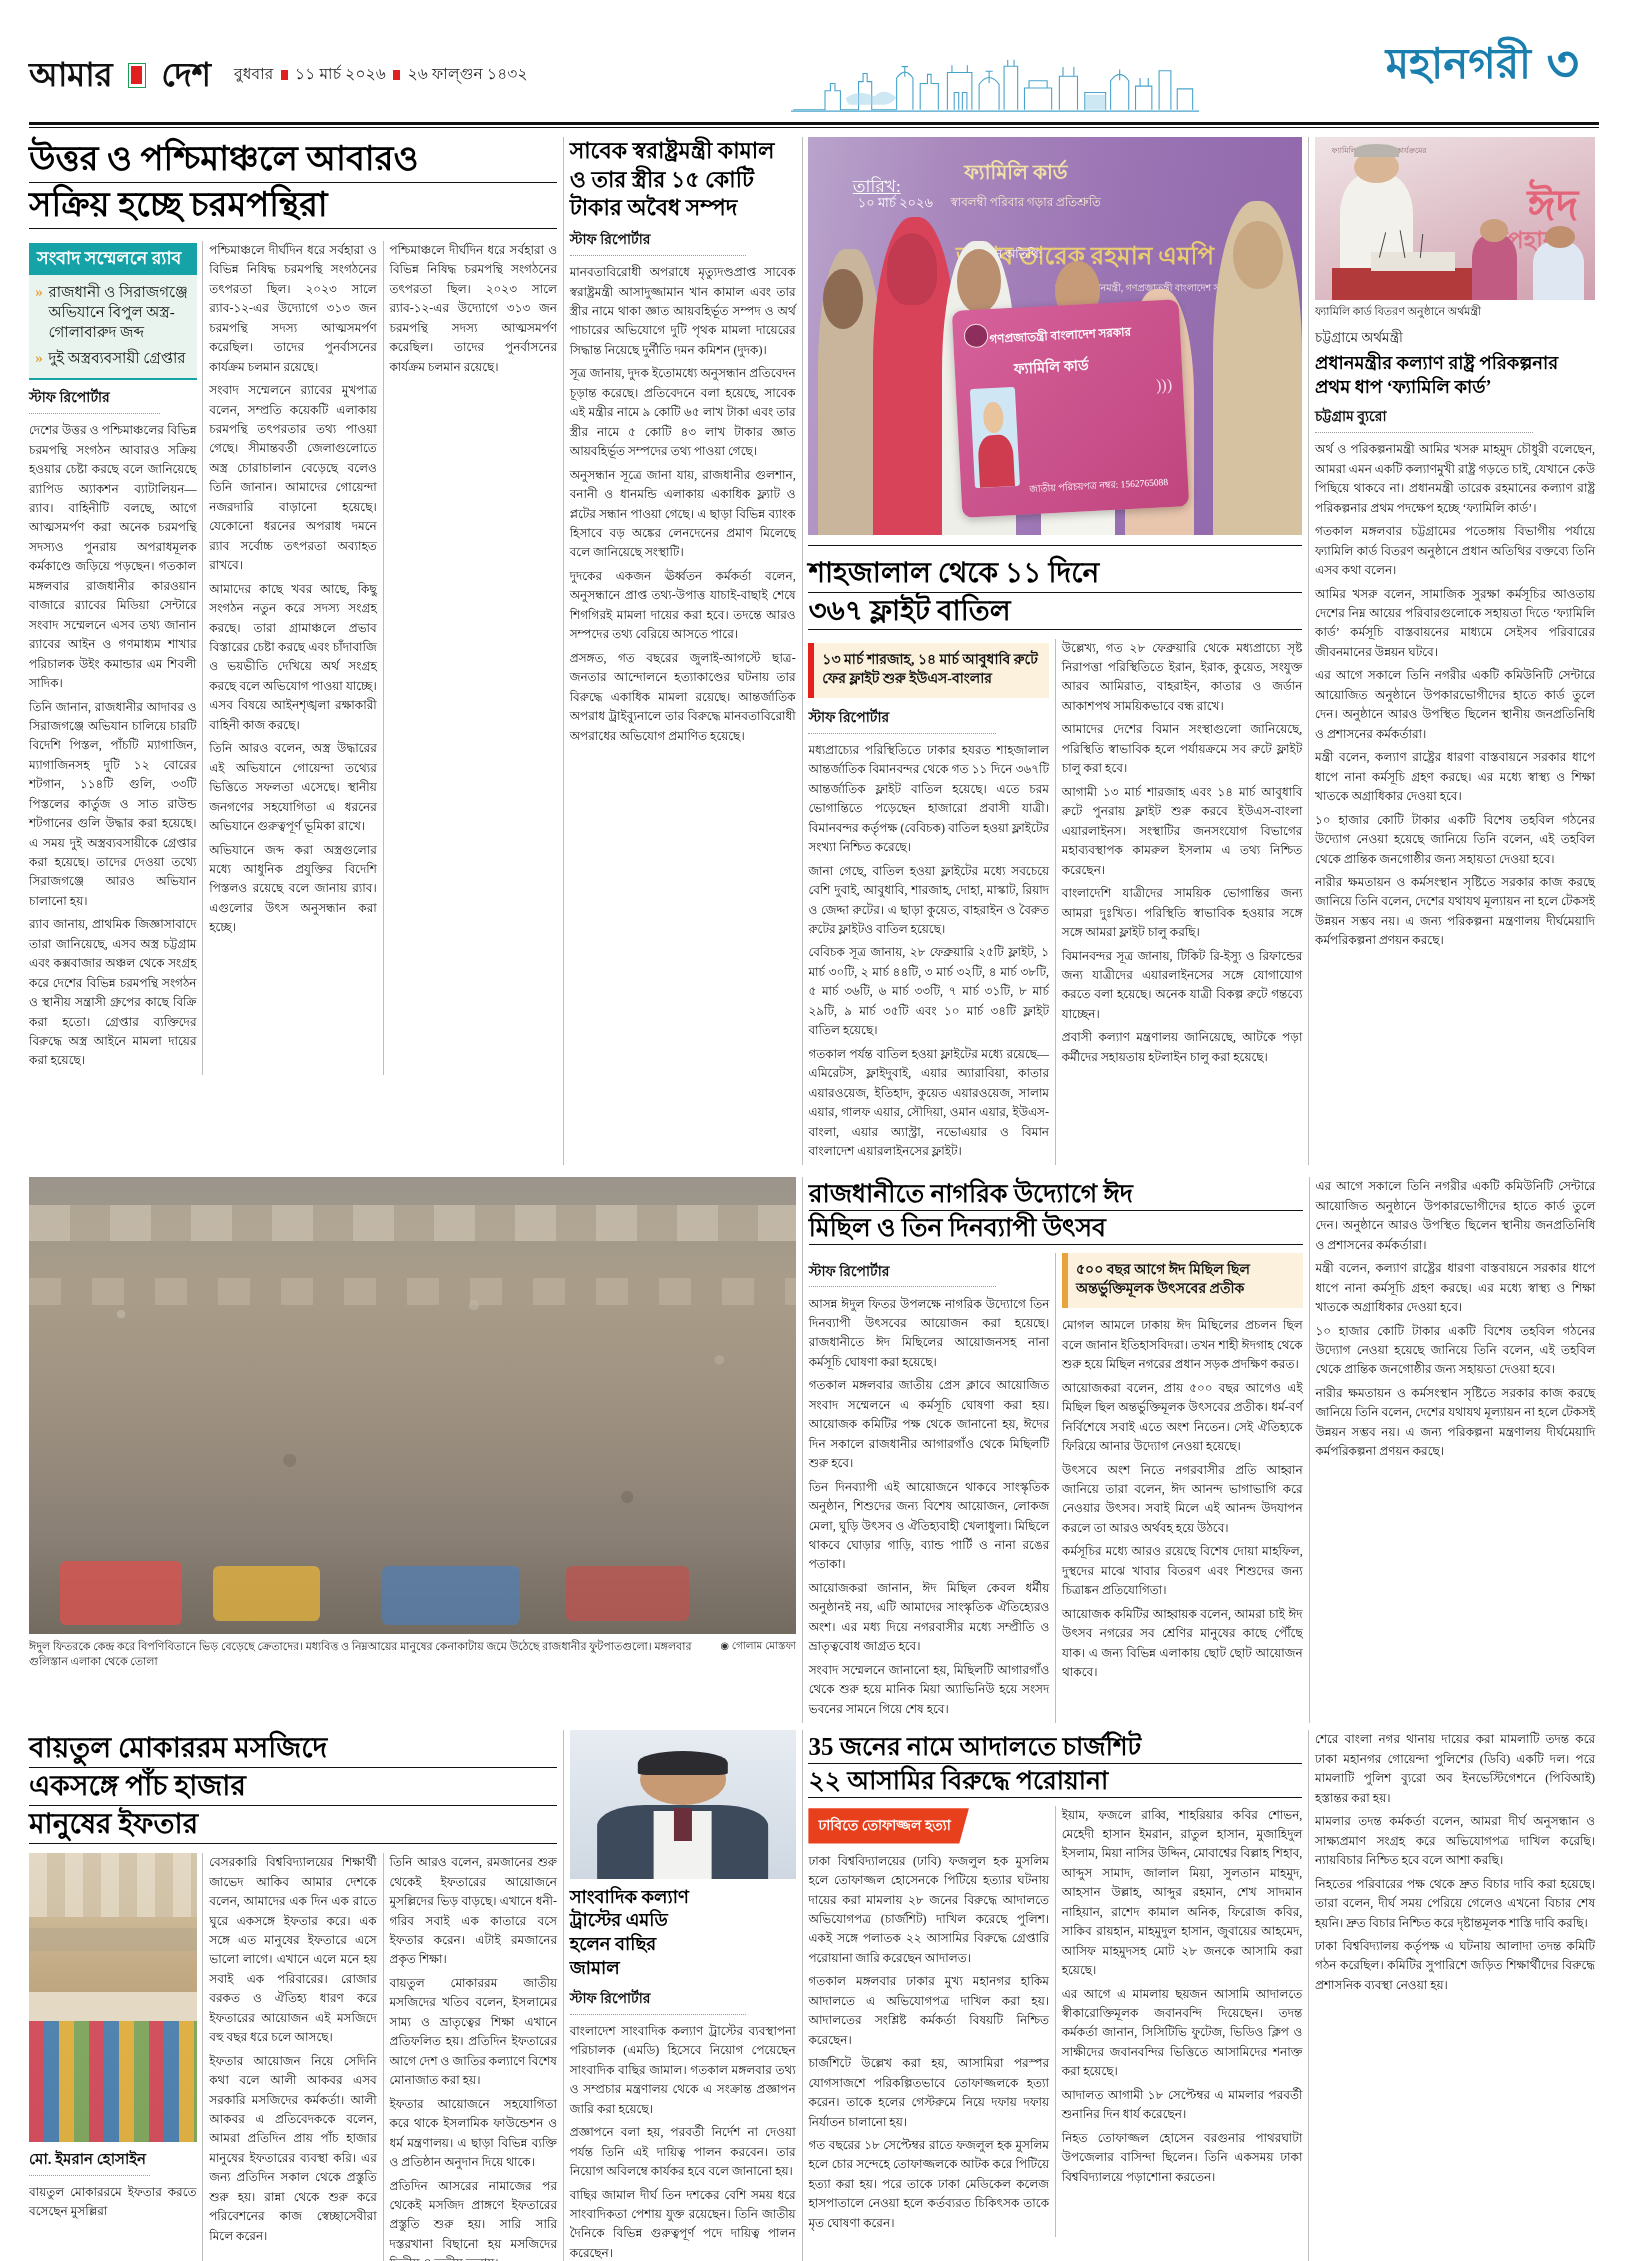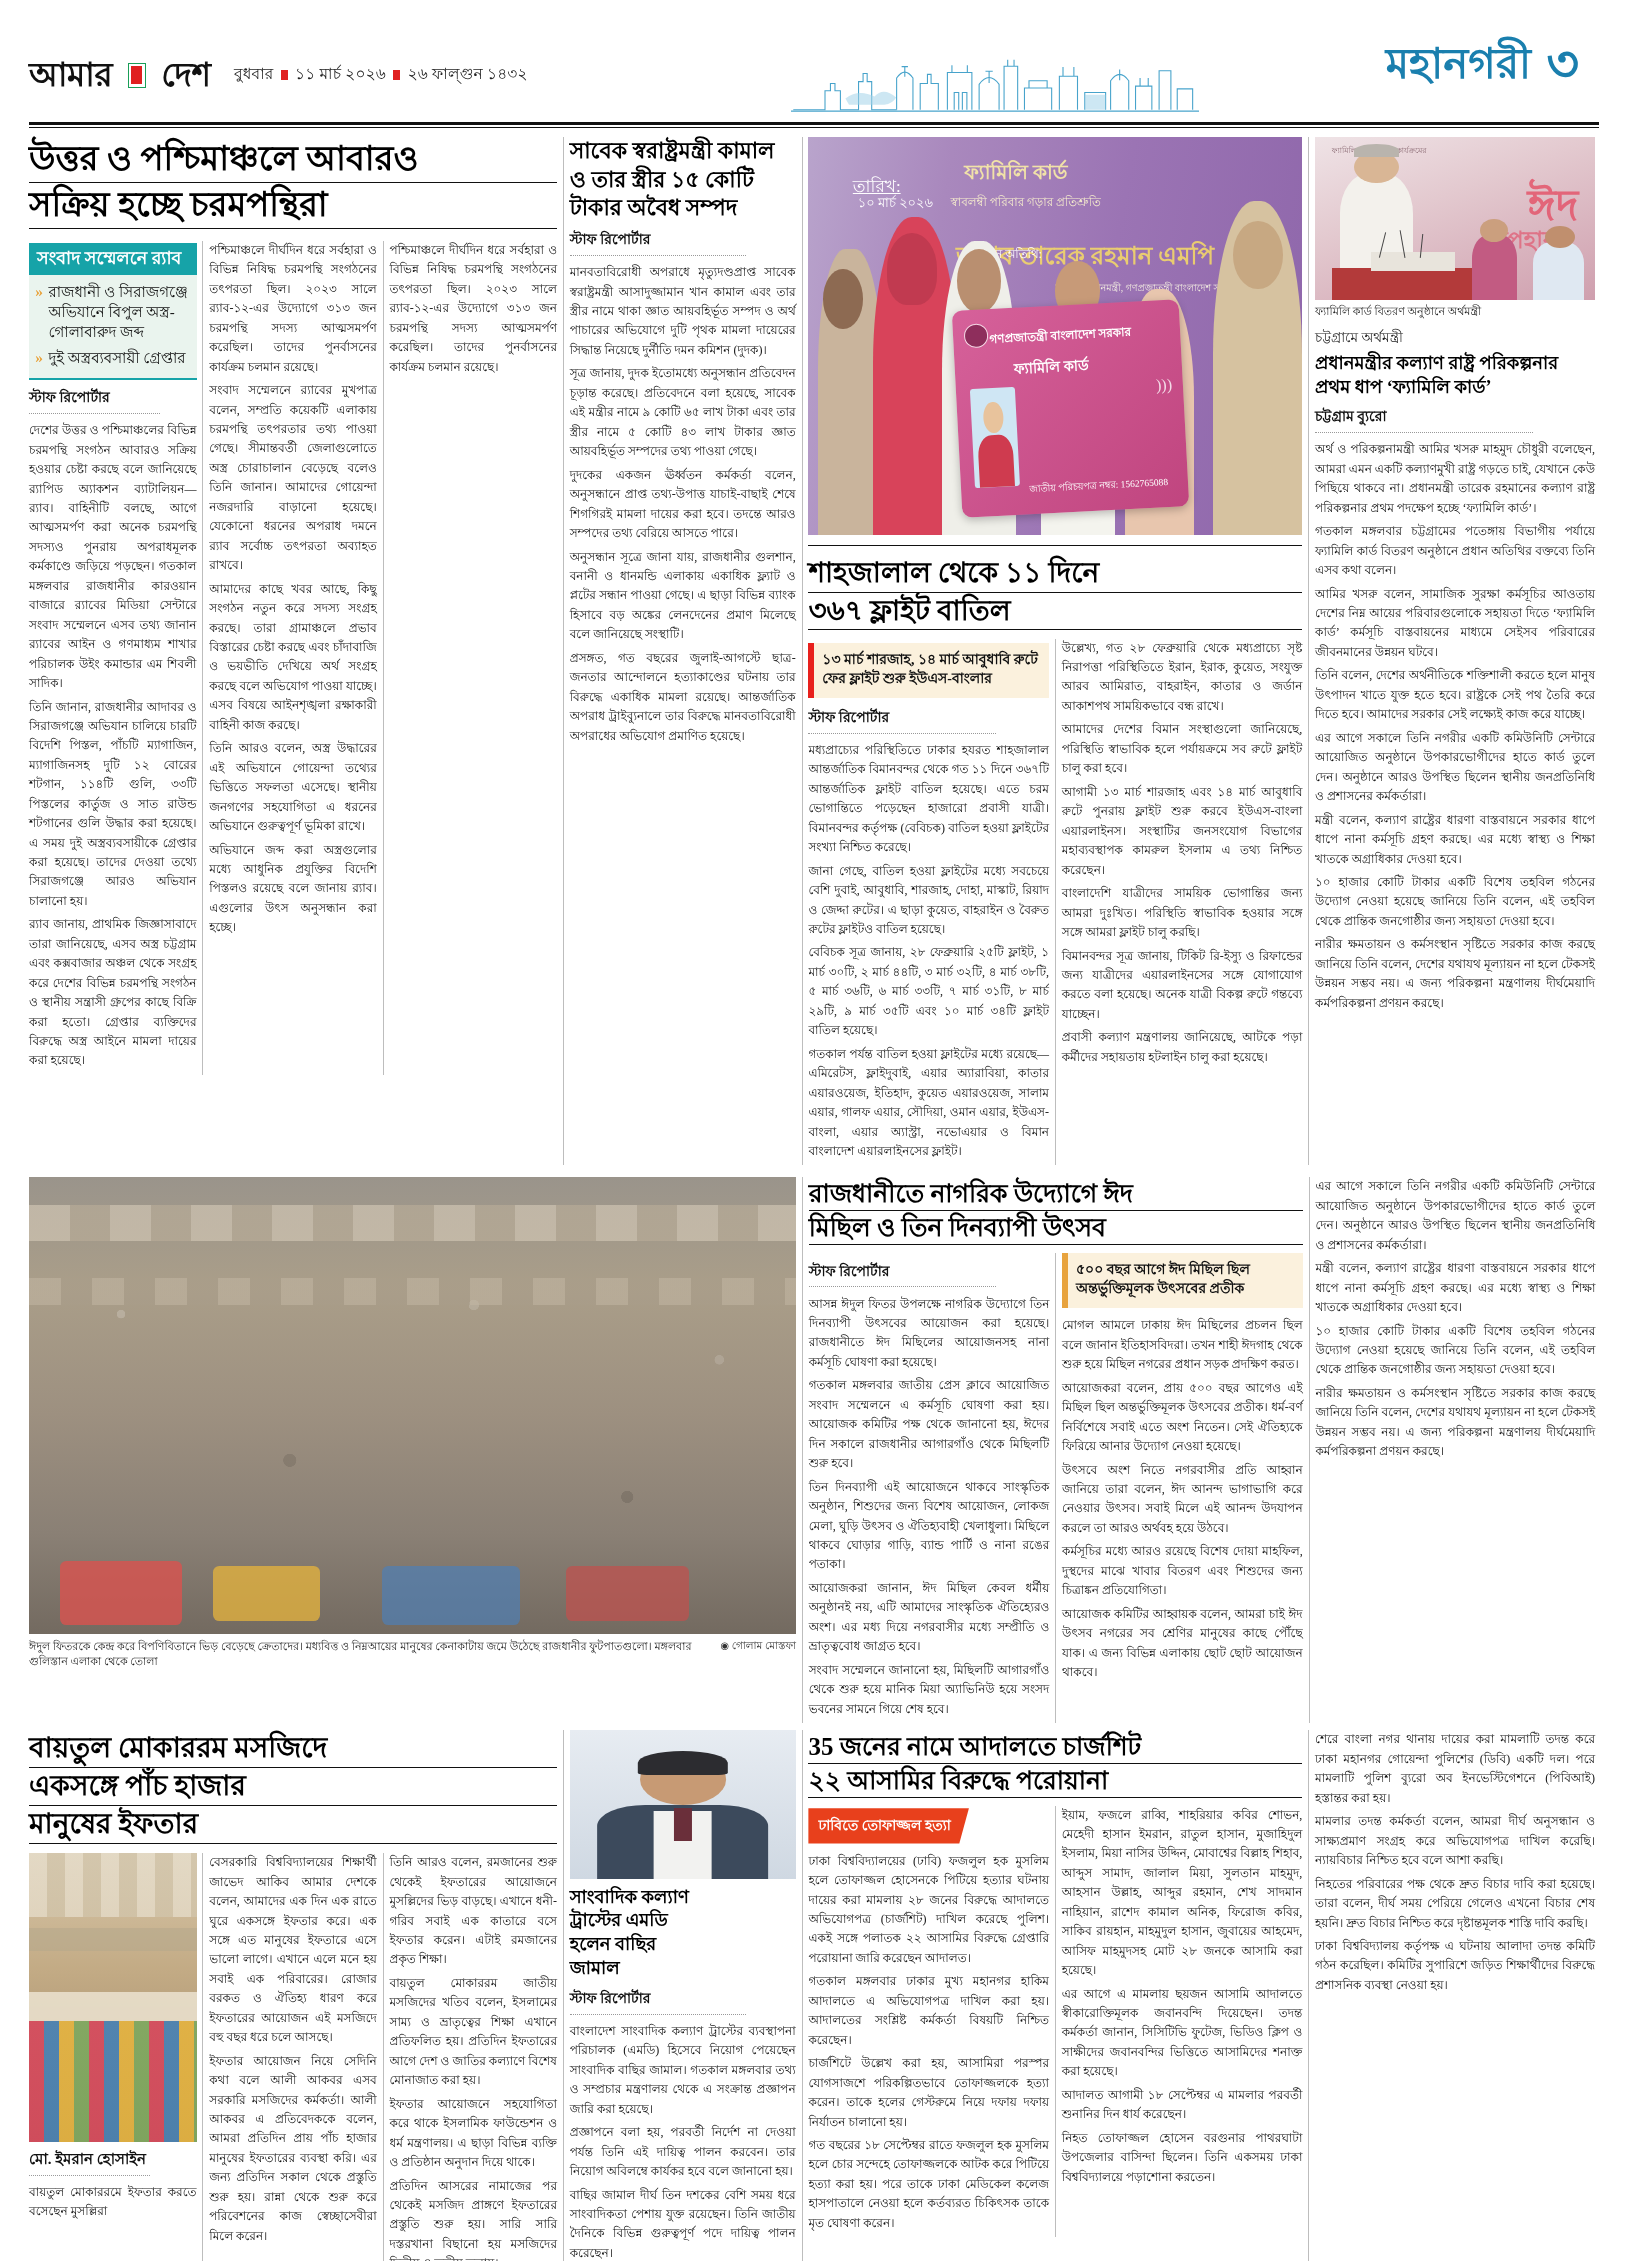--- a/index.html
+++ b/index.html
@@ -260,22 +260,22 @@
 
     <div class="vdiv"></div>
 
     <div>
       <div class="hl hl-md" style="line-height:1.28;">সাবেক স্বরাষ্ট্রমন্ত্রী কামাল ও তার স্ত্রীর ১৫ কোটি টাকার অবৈধ সম্পদ</div>
       <div class="byline">স্টাফ রিপোর্টার</div>
       <div class="byline-dots"></div>
       <div class="bt">
           <p>মানবতাবিরোধী অপরাধে মৃত্যুদণ্ডপ্রাপ্ত সাবেক স্বরাষ্ট্রমন্ত্রী আসাদুজ্জামান খান কামাল এবং তার স্ত্রীর নামে থাকা জ্ঞাত আয়বহির্ভূত সম্পদ ও অর্থ পাচারের অভিযোগে দুটি পৃথক মামলা দায়েরের সিদ্ধান্ত নিয়েছে দুর্নীতি দমন কমিশন (দুদক)।</p>
           <p>সূত্র জানায়, দুদক ইতোমধ্যে অনুসন্ধান প্রতিবেদন চূড়ান্ত করেছে। প্রতিবেদনে বলা হয়েছে, সাবেক এই মন্ত্রীর নামে ৯ কোটি ৬৫ লাখ টাকা এবং তার স্ত্রীর নামে ৫ কোটি ৪৩ লাখ টাকার জ্ঞাত আয়বহির্ভূত সম্পদের তথ্য পাওয়া গেছে।</p>
+          <p>অনুসন্ধান সূত্রে জানা যায়, রাজধানীর গুলশান, বনানী ও ধানমন্ডি এলাকায় একাধিক ফ্ল্যাট ও প্লটের সন্ধান পাওয়া গেছে। এ ছাড়া বিভিন্ন ব্যাংক হিসাবে বড় অঙ্কের লেনদেনের প্রমাণ মিলেছে বলে জানিয়েছে সংস্থাটি।</p>
           <p>দুদকের একজন ঊর্ধ্বতন কর্মকর্তা বলেন, অনুসন্ধানে প্রাপ্ত তথ্য-উপাত্ত যাচাই-বাছাই শেষে শিগগিরই মামলা দায়ের করা হবে। তদন্তে আরও সম্পদের তথ্য বেরিয়ে আসতে পারে।</p>
-          <p>অনুসন্ধান সূত্রে জানা যায়, রাজধানীর গুলশান, বনানী ও ধানমন্ডি এলাকায় একাধিক ফ্ল্যাট ও প্লটের সন্ধান পাওয়া গেছে। এ ছাড়া বিভিন্ন ব্যাংক হিসাবে বড় অঙ্কের লেনদেনের প্রমাণ মিলেছে বলে জানিয়েছে সংস্থাটি।</p>
           <p>প্রসঙ্গত, গত বছরের জুলাই-আগস্টে ছাত্র-জনতার আন্দোলনে হত্যাকাণ্ডের ঘটনায় তার বিরুদ্ধে একাধিক মামলা রয়েছে। আন্তর্জাতিক অপরাধ ট্রাইব্যুনালে তার বিরুদ্ধে মানবতাবিরোধী অপরাধের অভিযোগ প্রমাণিত হয়েছে।</p>
         </div>
     </div>
 
     <div class="vdiv"></div>
 
     <div>
 
       <div class="photo ph-card" style="height:398px; width:100%;">
         <div style="position:absolute;inset:0;background:
@@ -379,21 +379,20 @@
       <div class="cap-inline" style="padding-top:3.6px;">ফ্যামিলি কার্ড বিতরণ অনুষ্ঠানে অর্থমন্ত্রী</div>
 
       <div class="kicker-small" style="margin-top:7.2px;font-size:13.6px;">চট্টগ্রামে অর্থমন্ত্রী</div>
       <div class="hl hl-sm" style="line-height:1.3;">প্রধানমন্ত্রীর কল্যাণ রাষ্ট্র পরিকল্পনার প্রথম ধাপ ‘ফ্যামিলি কার্ড’</div>
       <div class="byline">চট্টগ্রাম ব্যুরো</div>
       <div class="byline-dots"></div>
       <div class="bt">
           <p>অর্থ ও পরিকল্পনামন্ত্রী আমির খসরু মাহমুদ চৌধুরী বলেছেন, আমরা এমন একটি কল্যাণমুখী রাষ্ট্র গড়তে চাই, যেখানে কেউ পিছিয়ে থাকবে না। প্রধানমন্ত্রী তারেক রহমানের কল্যাণ রাষ্ট্র পরিকল্পনার প্রথম পদক্ষেপ হচ্ছে ‘ফ্যামিলি কার্ড’।</p>
           <p>গতকাল মঙ্গলবার চট্টগ্রামের পতেঙ্গায় বিভাগীয় পর্যায়ে ফ্যামিলি কার্ড বিতরণ অনুষ্ঠানে প্রধান অতিথির বক্তব্যে তিনি এসব কথা বলেন।</p>
           <p>আমির খসরু বলেন, সামাজিক সুরক্ষা কর্মসূচির আওতায় দেশের নিম্ন আয়ের পরিবারগুলোকে সহায়তা দিতে ‘ফ্যামিলি কার্ড’ কর্মসূচি বাস্তবায়নের মাধ্যমে সেইসব পরিবারের জীবনমানের উন্নয়ন ঘটবে।</p>
-          <p>তিনি বলেন, দেশের অর্থনীতিকে শক্তিশালী করতে হলে মানুষ উৎপাদন খাতে যুক্ত হতে হবে। রাষ্ট্রকে সেই পথ তৈরি করে দিতে হবে। আমাদের সরকার সেই লক্ষ্যেই কাজ করে যাচ্ছে।</p>
           <p>এর আগে সকালে তিনি নগরীর একটি কমিউনিটি সেন্টারে আয়োজিত অনুষ্ঠানে উপকারভোগীদের হাতে কার্ড তুলে দেন। অনুষ্ঠানে আরও উপস্থিত ছিলেন স্থানীয় জনপ্রতিনিধি ও প্রশাসনের কর্মকর্তারা।</p>
           <p>মন্ত্রী বলেন, কল্যাণ রাষ্ট্রের ধারণা বাস্তবায়নে সরকার ধাপে ধাপে নানা কর্মসূচি গ্রহণ করছে। এর মধ্যে স্বাস্থ্য ও শিক্ষা খাতকে অগ্রাধিকার দেওয়া হবে।</p>
           <p>১০ হাজার কোটি টাকার একটি বিশেষ তহবিল গঠনের উদ্যোগ নেওয়া হয়েছে জানিয়ে তিনি বলেন, এই তহবিল থেকে প্রান্তিক জনগোষ্ঠীর জন্য সহায়তা দেওয়া হবে।</p>
           <p>নারীর ক্ষমতায়ন ও কর্মসংস্থান সৃষ্টিতে সরকার কাজ করছে জানিয়ে তিনি বলেন, দেশের যথাযথ মূল্যায়ন না হলে টেকসই উন্নয়ন সম্ভব নয়। এ জন্য পরিকল্পনা মন্ত্রণালয় দীর্ঘমেয়াদি কর্মপরিকল্পনা প্রণয়ন করছে।</p>
         </div>
     </div>
   </div>
 
   <div style="display:grid; grid-template-columns: 767px 12.7px 494px 12.7px 280px; margin-top:11.8px;">
 

